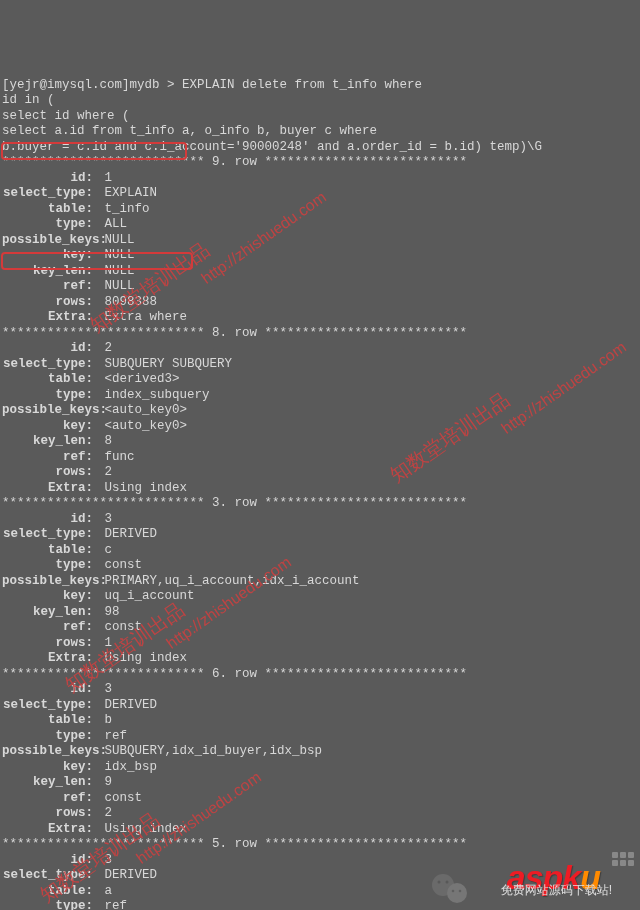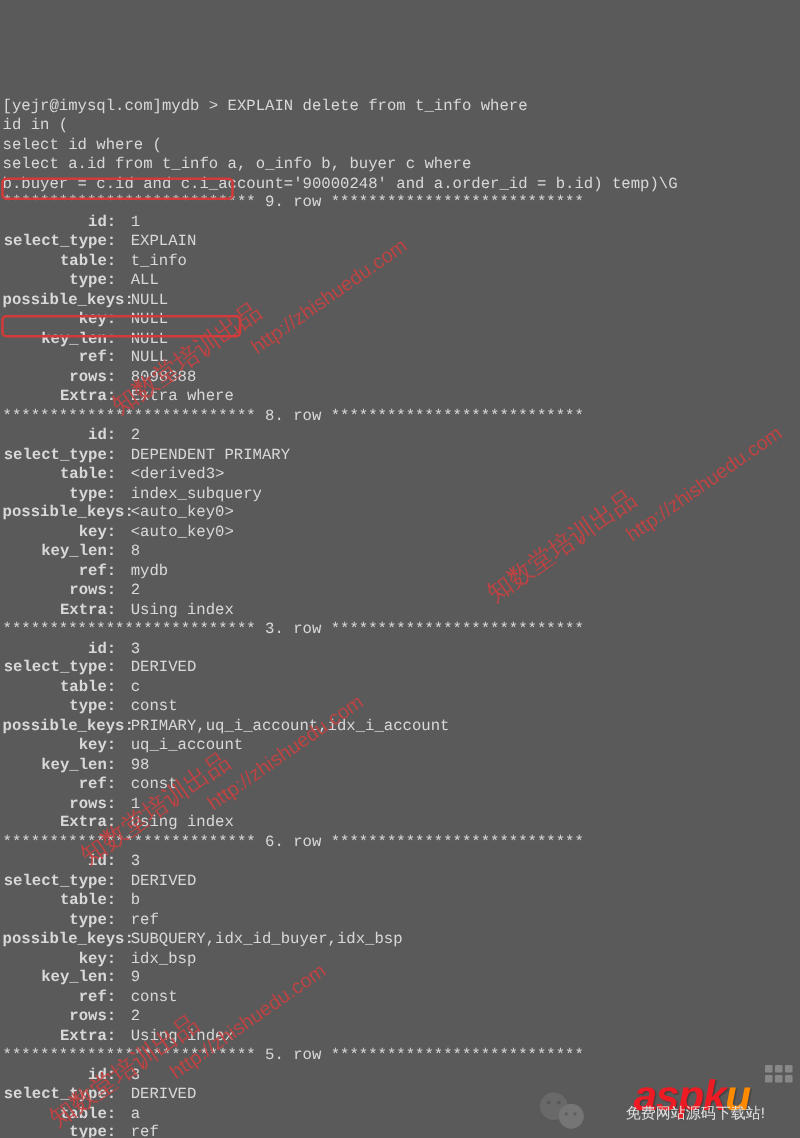--- a/index.html
+++ b/index.html
@@ -102,27 +102,27 @@
 <span class="row-label">table:</span> <span>t_info</span>
 <span class="row-label">type:</span> <span>ALL</span>
 <span class="row-label">possible_keys:</span> <span>NULL</span>
 <span class="row-label">key:</span> <span>NULL</span>
 <span class="row-label">key_len:</span> <span>NULL</span>
 <span class="row-label">ref:</span> <span>NULL</span>
 <span class="row-label">rows:</span> <span>8098388</span>
 <span class="row-label">Extra:</span> <span>Extra where</span>
 <span>*************************** 8. row ***************************</span>
 <span class="row-label">id:</span> <span>2</span>
-<span class="row-label">select_type:</span> <span>DEPENDENT PRIMARY</span>
+<span class="row-label">select_type:</span> <span>SUBQUERY SUBQUERY</span>
 <span class="row-label">table:</span> <span>&lt;derived3&gt;</span>
 <span class="row-label">type:</span> <span>index_subquery</span>
 <span class="row-label">possible_keys:</span> <span>&lt;auto_key0&gt;</span>
 <span class="row-label">key:</span> <span>&lt;auto_key0&gt;</span>
 <span class="row-label">key_len:</span> <span>8</span>
-<span class="row-label">ref:</span> <span>mydb</span>
+<span class="row-label">ref:</span> <span>func</span>
 <span class="row-label">rows:</span> <span>2</span>
 <span class="row-label">Extra:</span> <span>Using index</span>
 <span>*************************** 3. row ***************************</span>
 <span class="row-label">id:</span> <span>3</span>
 <span class="row-label">select_type:</span> <span>DERIVED</span>
 <span class="row-label">table:</span> <span>c</span>
 <span class="row-label">type:</span> <span>const</span>
 <span class="row-label">possible_keys:</span> <span>PRIMARY,uq_i_account,idx_i_account</span>
 <span class="row-label">key:</span> <span>uq_i_account</span>
 <span class="row-label">key_len:</span> <span>98</span>

